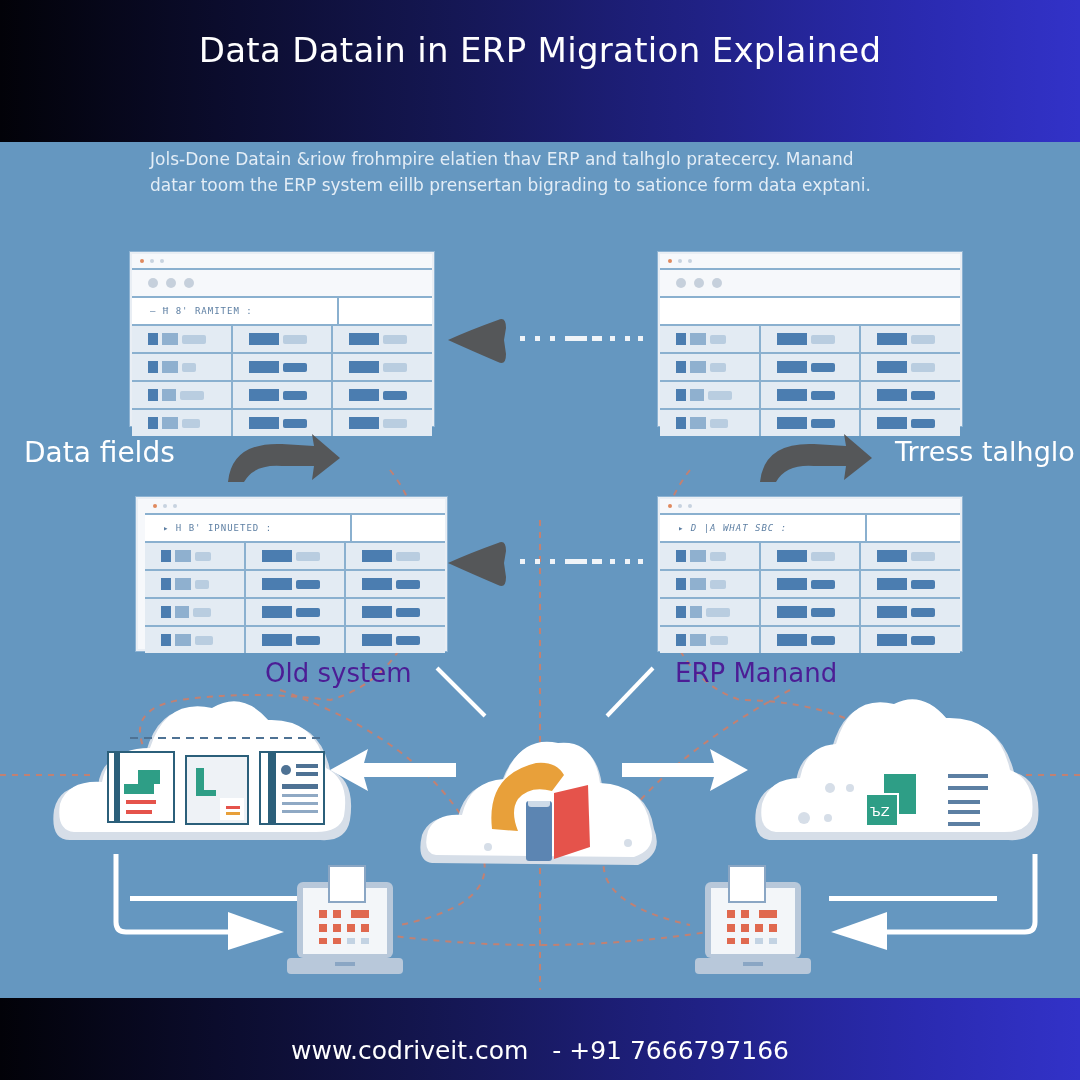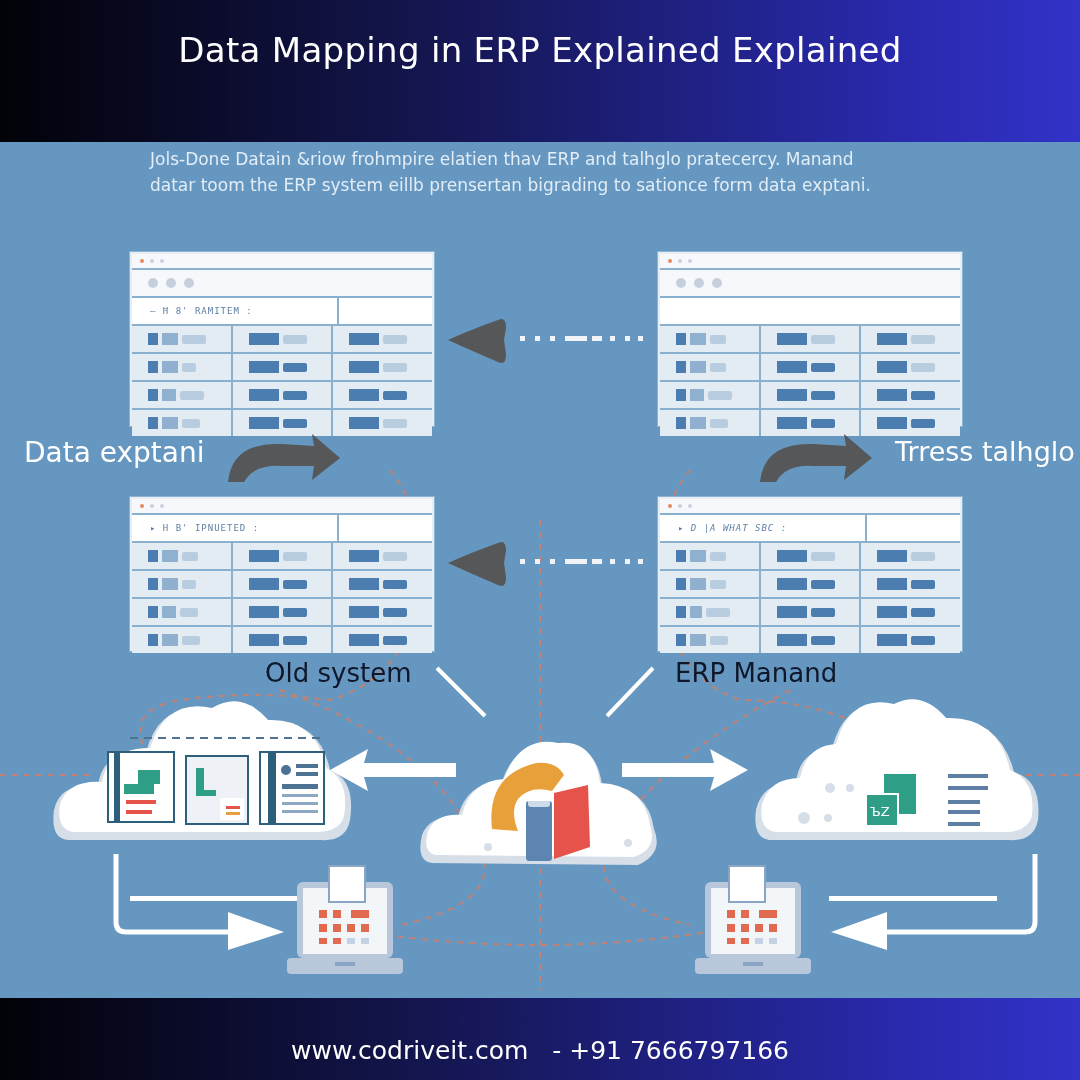--- a/index.html
+++ b/index.html
@@ -19,30 +19,30 @@
   .win .hdr .hr{flex:1;}
   .win .row{display:flex;height:26px;border-bottom:2px solid #8ab0cf;background:#e3ebf3;}
   .win .row:last-child{border-bottom:none;}
   .win .cell{flex:1;border-right:2px solid #8ab0cf;display:flex;align-items:center;gap:4px;padding-left:16px;}
   .win .cell:last-child{border-right:none;}
   .blk{display:inline-block;height:12px;background:#4b7db0;}
   .blk.l{background:#8fb0cf;}
   .pill{display:inline-block;width:24px;height:9px;background:#4b7db0;border-radius:2px;}
   .pill.l{background:#b9cde0;}
   .big-label{position:absolute;color:#fff;font-size:28px;font-family:"DejaVu Sans",sans-serif;}
-  .sm-label{position:absolute;color:#0f172a;font-size:26px;font-family:"DejaVu Sans",sans-serif;}
+  .sm-label{position:absolute;color:#4c1d95;font-size:26px;font-family:"DejaVu Sans",sans-serif;}
   .footer{position:absolute;left:0;top:998px;width:1080px;height:82px;background:linear-gradient(90deg,#020208 0%,#141650 40%,#2a2ab0 85%,#3232c8 100%);}
   .footer-text{position:absolute;left:0;top:38px;width:1080px;text-align:center;color:#fff;font-size:25px;font-family:"DejaVu Sans",sans-serif;}
   svg{position:absolute;}
 </style>
 </head>
 <body>
 
 <div class="header">
-  <div class="header-title">Data Mapping in ERP Explained Explained</div>
+  <div class="header-title">Data Datain in ERP Migration Explained</div>
 </div>
 
 <div class="canvas"></div>
 
 <div class="intro">
   <div>Jols-Done Datain &amp;riow frohmpire elatien thav ERP and talhglo pratecercy. Manand</div>
   <div>datar toom the ERP system eillb prensertan bigrading to sationce form data exptani.</div>
 </div>
 
 <svg width="1080" height="1080" style="left:0;top:0;">
@@ -204,21 +204,21 @@
         <span class="blk" style="width:30px"></span>
         <span class="pill"></span>
       </div>
     <div class="cell">
         <span class="blk" style="width:30px"></span>
         <span class="pill"></span>
       </div>
   </div>
 </div>
 
-<div class="win" style="left:130px;top:497px;width:300px;height:150px;">
+<div class="win" style="left:136px;top:497px;width:300px;height:150px;padding-left:7px;">
   <div class="bar">
       <i class="r"></i>
       <i></i>
       <i></i>
     </div>
   <div class="hdr">
       <div class="hl">▸ H B' IPNUETED :</div>
       <div class="hr"></div>
     </div>
   <div class="row">
@@ -382,21 +382,21 @@
     </g>
 </svg>
 
 <svg width="120" height="60" style="left:222px;top:432px;">
   <path d="M6 50 Q10 10 60 12 L92 14 L90 2 L118 26 L90 48 L92 34 L60 34 Q32 32 22 50 Z" fill="#555759"></path>
 </svg>
 <svg width="120" height="60" style="left:754px;top:432px;">
   <path d="M6 50 Q10 10 60 12 L92 14 L90 2 L118 26 L90 48 L92 34 L60 34 Q32 32 22 50 Z" fill="#555759"></path>
 </svg>
 
-<div class="big-label" style="left:24px;top:436px;">Data exptani</div>
+<div class="big-label" style="left:24px;top:436px;">Data fields</div>
 <div class="big-label" style="left:895px;top:436px;font-size:27px;">Trress talhglo</div>
 <div class="sm-label" style="left:265px;top:658px;">Old system</div>
 <div class="sm-label" style="left:675px;top:658px;">ERP Manand</div>
 
 <svg width="240" height="70" style="left:425px;top:660px;">
   <line x1="12" y1="8" x2="60" y2="56" stroke="#fff" stroke-width="4"></line>
   <line x1="228" y1="8" x2="182" y2="56" stroke="#fff" stroke-width="4"></line>
 </svg>
 
 <svg width="310" height="160" style="left:50px;top:690px;">

